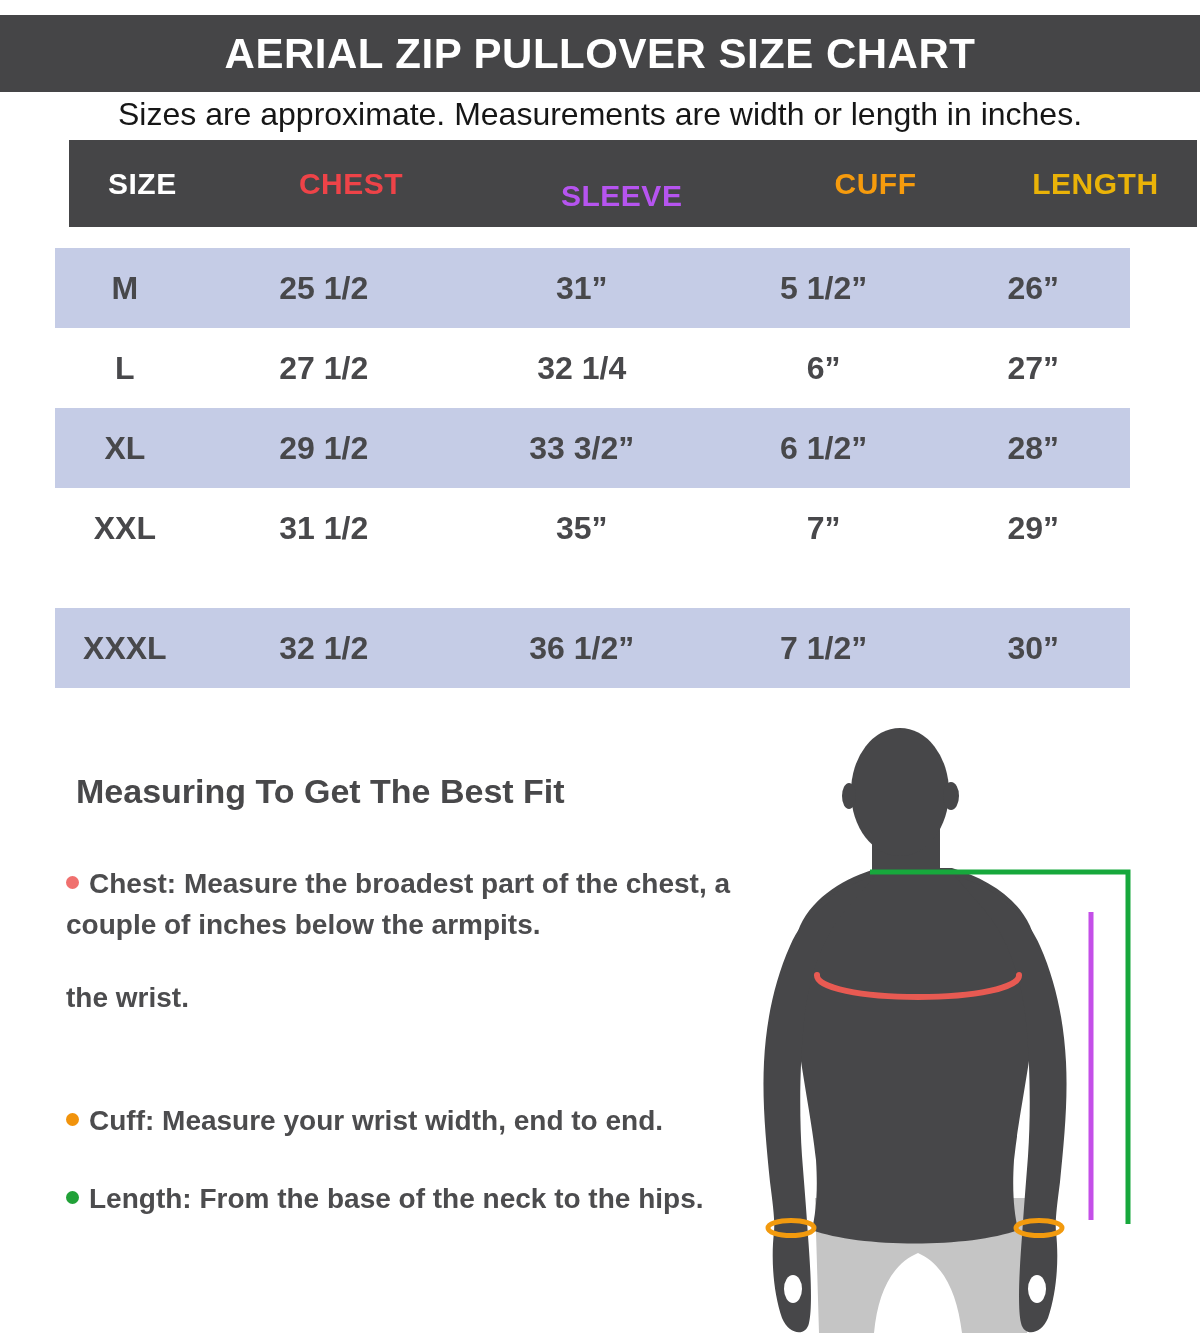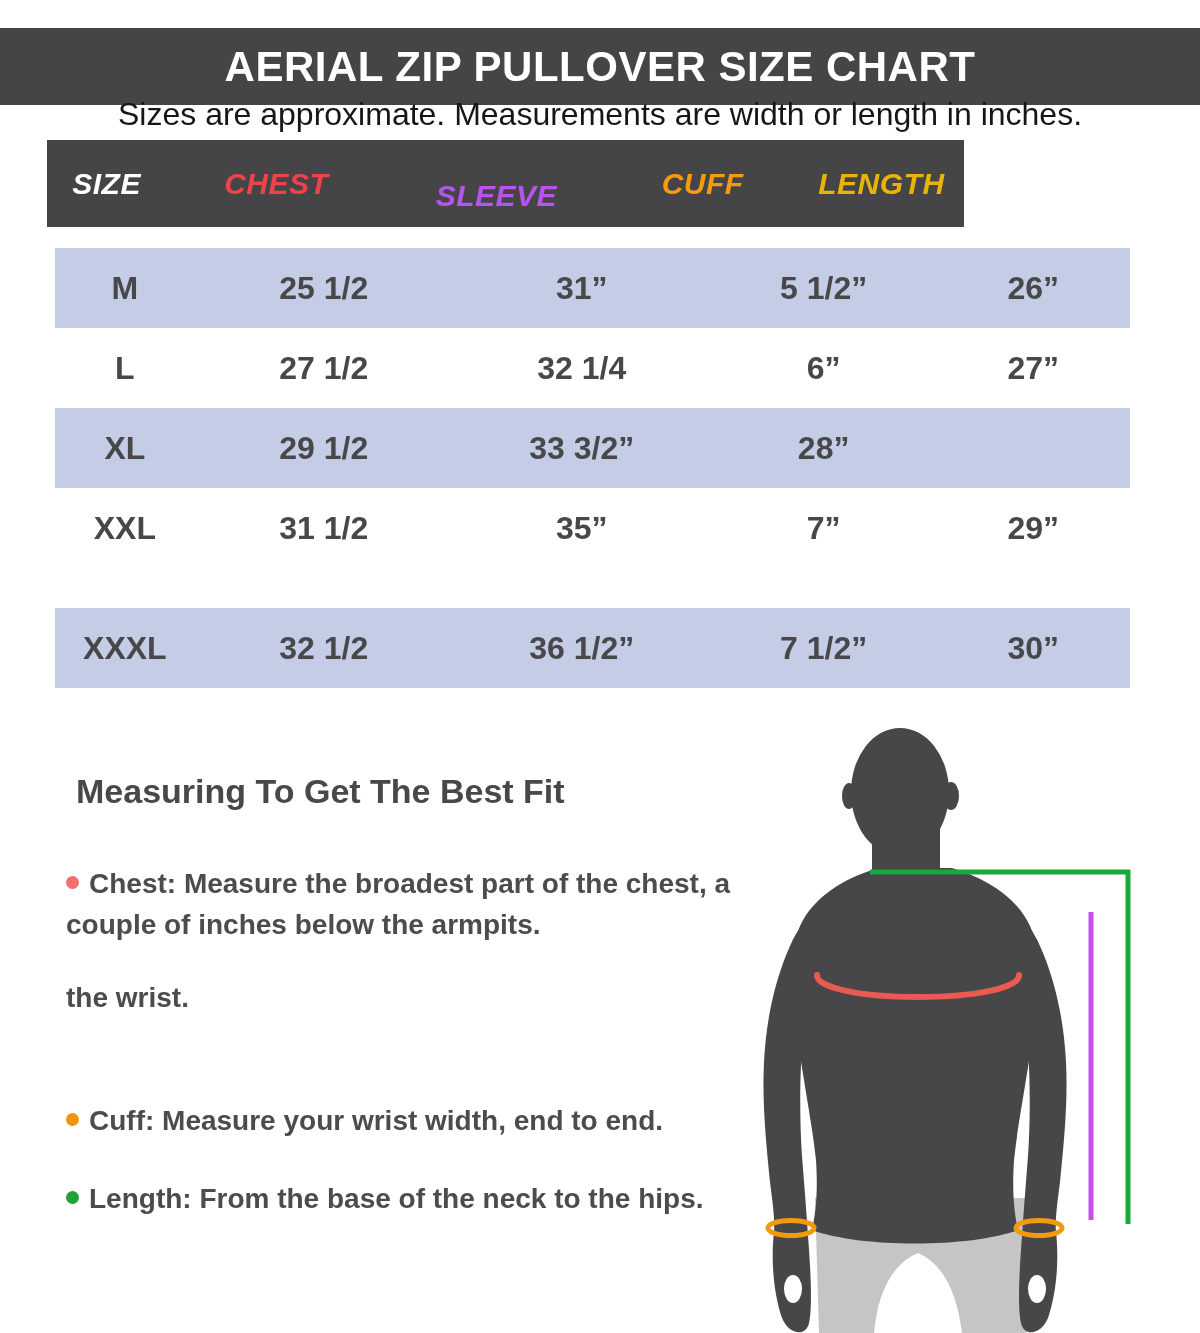--- a/index.html
+++ b/index.html
@@ -1,27 +1,27 @@
 <!DOCTYPE html>
 <html><head>
 <meta charset="utf-8">
 <style>
   html,body{margin:0;padding:0;background:#ffffff;}
   body{width:1200px;height:1333px;position:relative;overflow:hidden;
        font-family:"Liberation Sans", sans-serif;}
 
-  .titlebar{position:absolute;left:0;top:28px;width:1200px;height:77px;}
+  .titlebar{position:absolute;left:0;top:15px;width:1200px;height:77px;}
   .titlebar .title{width:100%;text-align:center;line-height:77px;
       font-size:42px;font-weight:700;color:#ffffff;letter-spacing:.5px;}
 
   .subtitle{position:absolute;left:0;top:96px;width:1200px;text-align:center;
       font-size:32px;font-weight:500;color:#161616;}
 
-  .thead{position:absolute;left:47px;top:140px;width:917px;height:87px;
-      display:grid;grid-template-columns:13% 24% 24% 21% 18%;align-items:center;font-style:italic;}
+  .thead{position:absolute;left:69px;top:140px;width:1128px;height:87px;
+      display:grid;grid-template-columns:13% 24% 24% 21% 18%;align-items:center;}
   .thead .hcell{text-align:center;font-size:30px;font-weight:700;letter-spacing:.5px;}
 
   .trow{position:absolute;left:55px;width:1075px;height:80px;
       display:grid;grid-template-columns:13% 24% 24% 21% 18%;align-items:center;}
   .trow .cell{text-align:center;font-size:32px;font-weight:700;color:#48484b;}
   .r0{top:248px}.r1{top:328px}.r2{top:408px}.r3{top:488px}.r4{top:568px}
 
   .guide-heading{position:absolute;left:76px;top:772px;
       font-size:34px;font-weight:700;color:#48484a;}
 
@@ -62,20 +62,21 @@
   <div class="cell">L</div>
   <div class="cell">27 1/2</div>
   <div class="cell">32 1/4</div>
   <div class="cell">6”</div>
   <div class="cell">27”</div>
 </div>
 <div class="trow r2" style="background: rgb(197, 204, 230);">
   <div class="cell">XL</div>
   <div class="cell">29 1/2</div>
   <div class="cell">33 3/2”</div>
+  <div class="cell">6 1/2”</div>
   <div class="cell">28”</div>
 </div>
 <div class="trow r3">
   <div class="cell">XXL</div>
   <div class="cell">31 1/2</div>
   <div class="cell">35”</div>
   <div class="cell">7”</div>
   <div class="cell">29”</div>
 </div>
 <div class="trow r4" style="background: rgb(197, 204, 230); margin-top: 40px;">

